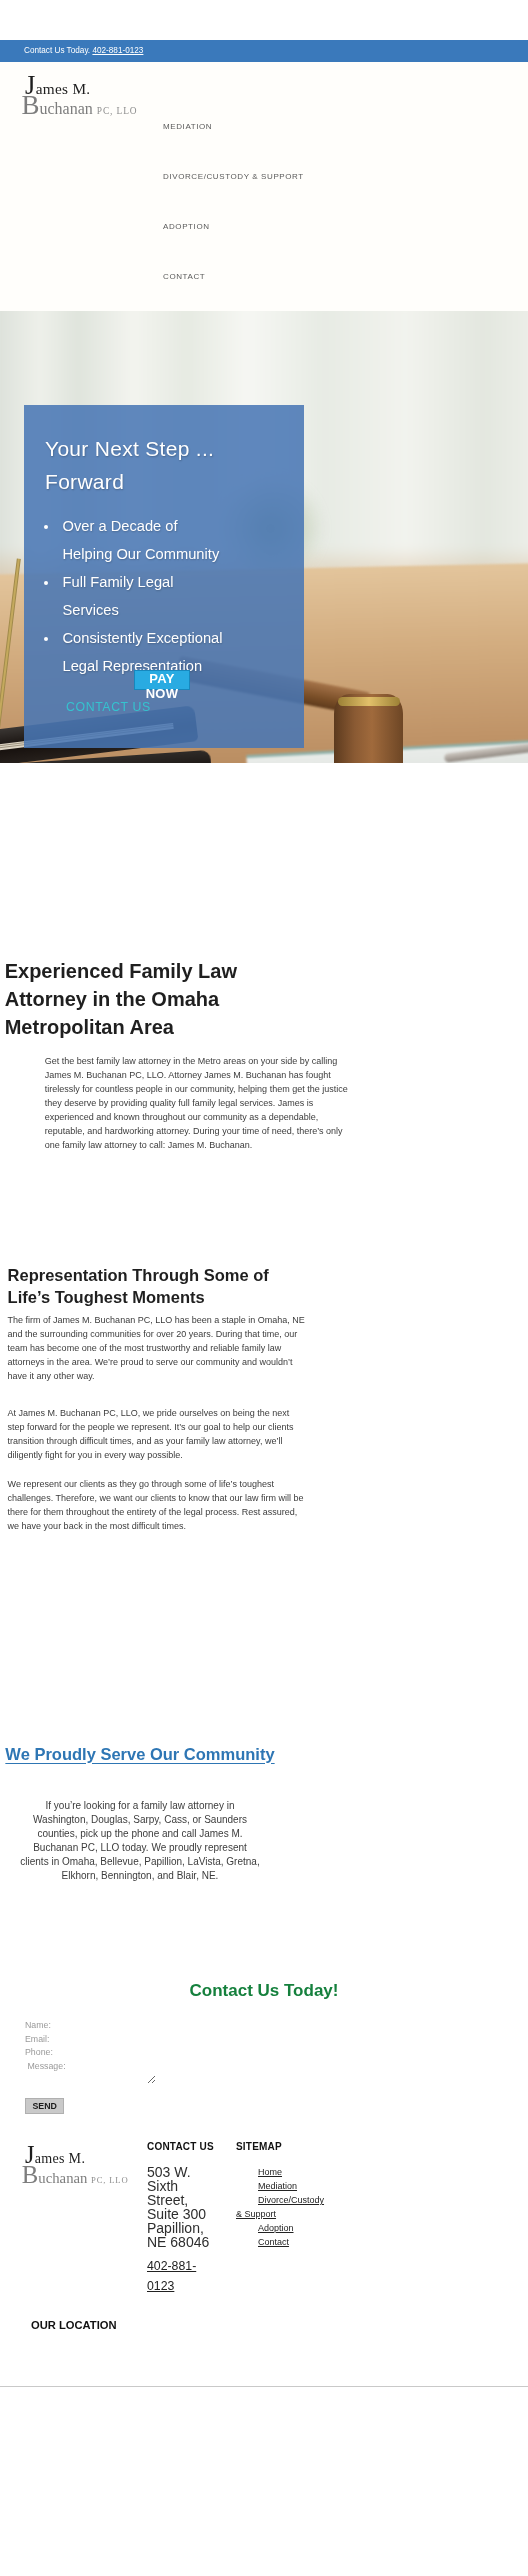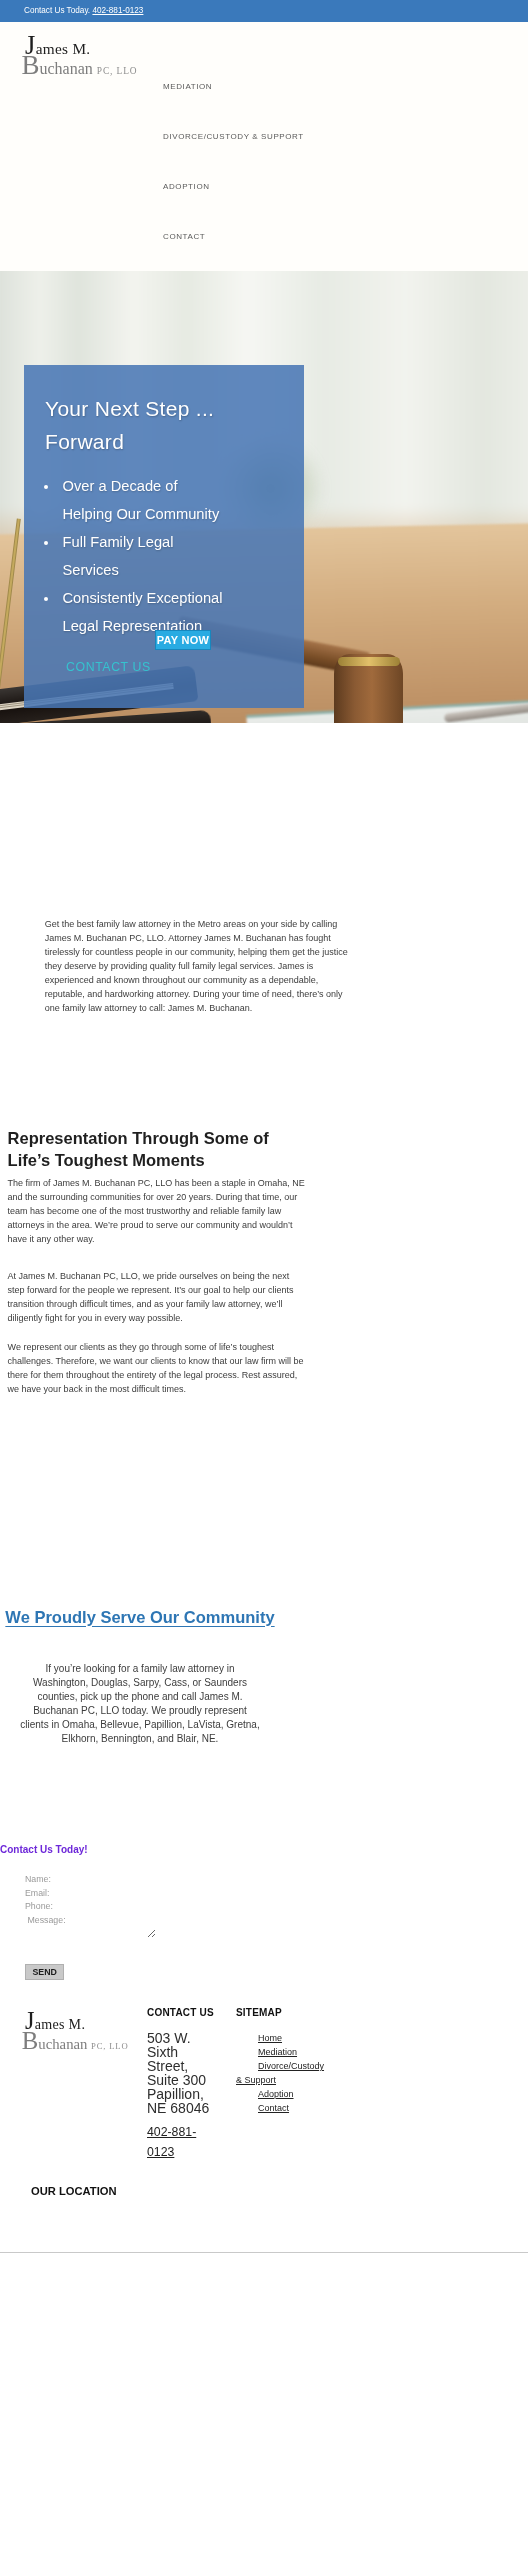--- a/index.html
+++ b/index.html
@@ -7,21 +7,21 @@
   body {
     width:528px; min-height:2576px; margin:0 auto;
     font-family:"Liberation Sans", sans-serif;
     color:#3c3c3c; position:relative; overflow-x:hidden;
   }
   a { color:inherit; }
 
   
   .topbar {
     height:22.3px; background:#3a79bb; color:#fff;
-    font-size:8.2px; line-height:22.3px; padding-left:24px;
+    font-size:8.2px; line-height:22.3px; padding-left:24px;margin-top:40px;
   }
   .topbar a { color:#fff; text-decoration:underline; }
 
   
   .header { height:249px; background:#fffefb; overflow:hidden; }
   .logo {
     font-family:"Liberation Serif", serif; margin:9.4px 0 0 25px;
     line-height:1; color:#1e1e1e; width:135px;
   }
   .logo .l1 { font-size:15.3px; letter-spacing:0.3px; }
@@ -123,23 +123,22 @@
     text-shadow:0.6px 1.2px 1.8px rgba(0,0,0,0.25); max-width:200px;
   }
   .hero-bullets {
     margin:14px 0 0 14px; width:168px; font-size:14.7px; line-height:28px;
     text-shadow:0.6px 1.2px 1.8px rgba(0,0,0,0.22);
   }
   .hero-bullets li { padding-left:3.5px; }
   .pay-now {
     position:absolute; left:110px; top:265px; width:56px; height:20px;
     background:#29abe2; border:0.6px solid #1787bd; color:#fff;
-    font-family:inherit; font-size:11px; font-weight:bold; letter-spacing:0.3px;
+    font-family:inherit; font-size:13px; font-weight:bold; letter-spacing:0.3px;
     cursor:pointer;
-    margin-left:21px;
   }
   .contact-link {
     position:absolute; left:42px; top:295px; font-size:12.3px; letter-spacing:0.6px;
     color:#35c3cf; text-decoration:none; cursor:pointer;
   }
 
   
   .intro { margin:194px 0 0 0; padding-left:4.7px; width:312px; }
   .intro h2 { font-size:20px; line-height:28px; color:#1f1f1f; width:259px; }
   .intro p { margin-top:13px; font-size:9px; line-height:14px; width:303px;margin-left:40px; }
@@ -152,30 +151,30 @@
   .representation p.p3 { margin-top:15.3px; }
 
   .community { margin-top:212px; width:280px; text-align:center; }
   .community h2 {
     font-size:16.5px; color:#2e76b4; text-decoration:underline;
     text-underline-offset:2.9px; cursor:pointer;
   }
   .community p { margin:35px auto 0 auto; font-size:10px; line-height:14px; width:242px; }
 
   .contact-section { margin-top:98px; }
-  .contact-section h2 { text-align:left; font-size:10px; color:#6d28d9; }
+  .contact-section h2 { text-align:center; font-size:17px; color:#15803d; }
   .contact-form { margin:17.6px 0 0 25px; }
   .contact-form input, .contact-form textarea {
     display:block; border:none; outline:none; background:transparent;
     font-family:inherit; font-size:8.8px; color:#333; width:129px; padding:1.8px 0;
   }
   .contact-form input::placeholder, .contact-form textarea::placeholder { color:#9a9a9a; opacity:1; }
   .contact-form textarea { width:131px; height:25px; resize:both; }
   .send-btn {
-    margin-top:26px; background:#c9c9c9; border:0.6px solid #b0b0b0;
+    margin-top:14px; background:#c9c9c9; border:0.6px solid #b0b0b0;
     font-family:inherit; font-size:8.8px; font-weight:600; color:#1c1c1c;
     padding:1.8px 6.5px; cursor:pointer;
   }
 
   
   .footer { display:flex; margin:27px 0 0 25px; }
   .footer .col-logo { width:122px; }
   .footer .col-contact { width:76px; margin-right:13px; }
   .footer .col-sitemap { width:88px; }
   .footer h3 { font-size:10px; color:#111; letter-spacing:0.2px; margin-bottom:13px; }
@@ -233,20 +232,21 @@
       <li>Over a Decade of Helping Our Community</li>
       <li>Full Family Legal Services</li>
       <li>Consistently Exceptional Legal Representation</li>
     </ul>
     <button class="pay-now">PAY NOW</button>
     <a href="#" class="contact-link">CONTACT US</a>
   </div>
 </div>
 
 <div class="intro">
+  <h2>Experienced Family Law Attorney in the Omaha Metropolitan Area</h2>
   <p>Get the best family law attorney in the Metro areas on your side by calling James M. Buchanan PC, LLO. Attorney James M. Buchanan has fought tirelessly for countless people in our community, helping them get the justice they deserve by providing quality full family legal services. James is experienced and known throughout our community as a dependable, reputable, and hardworking attorney. During your time of need, there’s only one family law attorney to call: James M. Buchanan.</p>
 </div>
 
 <div class="representation">
   <h2>Representation Through Some of Life’s Toughest Moments</h2>
   <p class="p1">The firm of James M. Buchanan PC, LLO has been a staple in Omaha, NE and the surrounding communities for over 20 years. During that time, our team has become one of the most trustworthy and reliable family law attorneys in the area. We’re proud to serve our community and wouldn’t have it any other way.</p>
   <p class="p2">At James M. Buchanan PC, LLO, we pride ourselves on being the next step forward for the people we represent. It’s our goal to help our clients transition through difficult times, and as your family law attorney, we’ll diligently fight for you in every way possible.</p>
   <p class="p3">We represent our clients as they go through some of life’s toughest challenges. Therefore, we want our clients to know that our law firm will be there for them throughout the entirety of the legal process. Rest assured, we have your back in the most difficult times.</p>
 </div>
 

